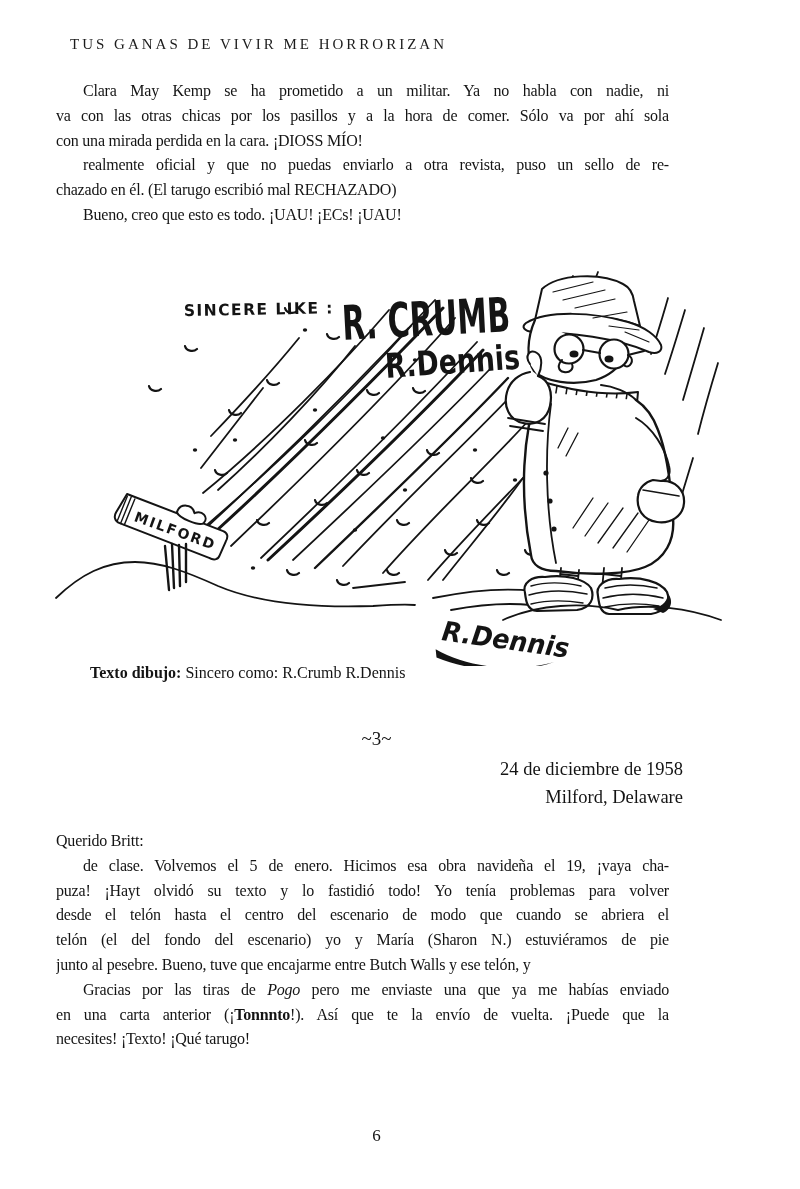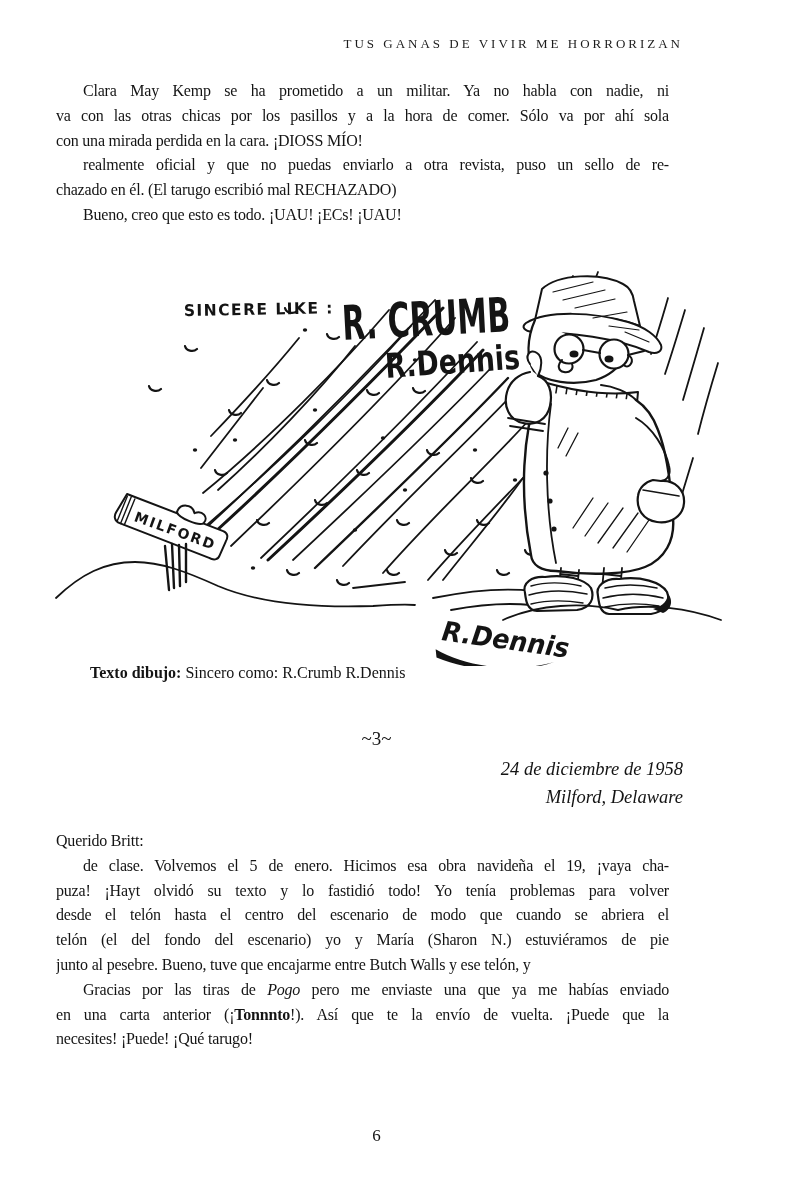--- a/index.html
+++ b/index.html
@@ -7,22 +7,22 @@
     width:800px;height:1189px;
     background:#ffffff;
     position:relative;
     font-family:"Liberation Serif", serif;
     color:#141414;
     overflow:hidden;
   }
   .abs{position:absolute;}
   .running-header{
     top:36px;left:70px;width:613px;
-    text-align:right;
-    font-size:13px;
+    text-align:left;
+    font-size:15px;
     letter-spacing:3px;
     color:#1c1c1c;
   }
   .textblock{
     left:56px;width:613px;
     font-size:16px;
     letter-spacing:-0.2px;
     line-height:24.8px;
   }
   .line{
@@ -42,21 +42,20 @@
     font-size:16px;
   }
   .caption .cap-label{font-weight:bold;}
   .section-marker{
     top:728px;left:70px;width:613px;
     text-align:center;font-size:19px;
   }
   .dateline{
     top:756px;left:70px;width:613px;
     text-align:right;
-    font-style:italic;
     font-size:18.5px;
     line-height:27.5px;
   }
   .letter-block{top:829px;}
   .page-number{
     top:1126px;left:70px;width:613px;
     text-align:center;font-size:17px;
   }
 </style>
 </head>
@@ -246,17 +245,17 @@
   <div class="para indent">
       <div class="line">de clase. Volvemos el 5 de enero. Hicimos esa obra navideña el 19, ¡vaya cha-</div>
       <div class="line">puza! ¡Hayt olvidó su texto y lo fastidió todo! Yo tenía problemas para volver</div>
       <div class="line">desde el telón hasta el centro del escenario de modo que cuando se abriera el</div>
       <div class="line">telón (el del fondo del escenario) yo y María (Sharon N.) estuviéramos de pie</div>
       <div class="line">junto al pesebre. Bueno, tuve que encajarme entre Butch Walls y ese telón, y</div>
     </div>
   <div class="para indent">
       <div class="line">Gracias por las tiras de <i>Pogo</i> pero me enviaste una que ya me habías enviado</div>
       <div class="line">en una carta anterior (¡<b>Tonnnto</b>!). Así que te la envío de vuelta. ¡Puede que la</div>
-      <div class="line">necesites! ¡Puede! ¡Qué tarugo!</div>
+      <div class="line">necesites! ¡Texto! ¡Qué tarugo!</div>
     </div>
 </div>
 
 <div class="abs page-number">6</div>
 
 </body></html>

